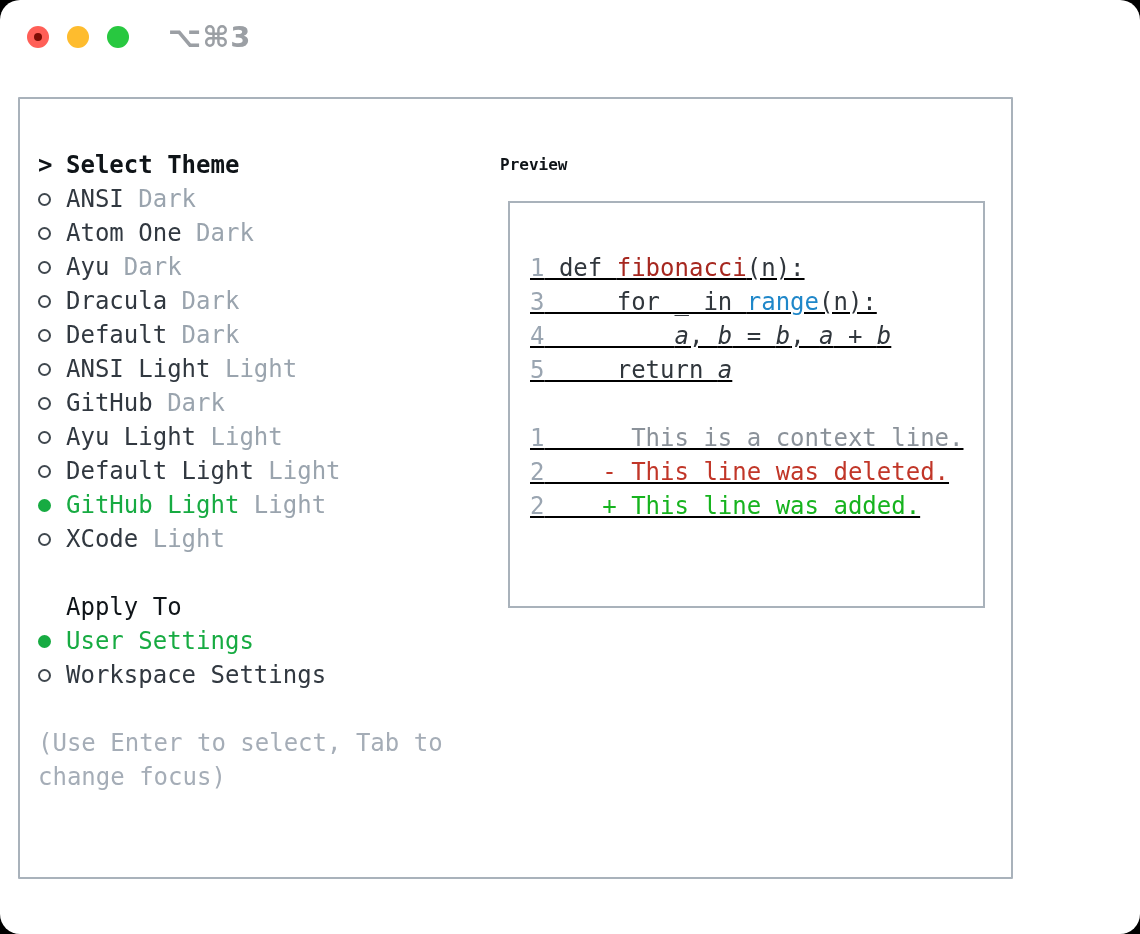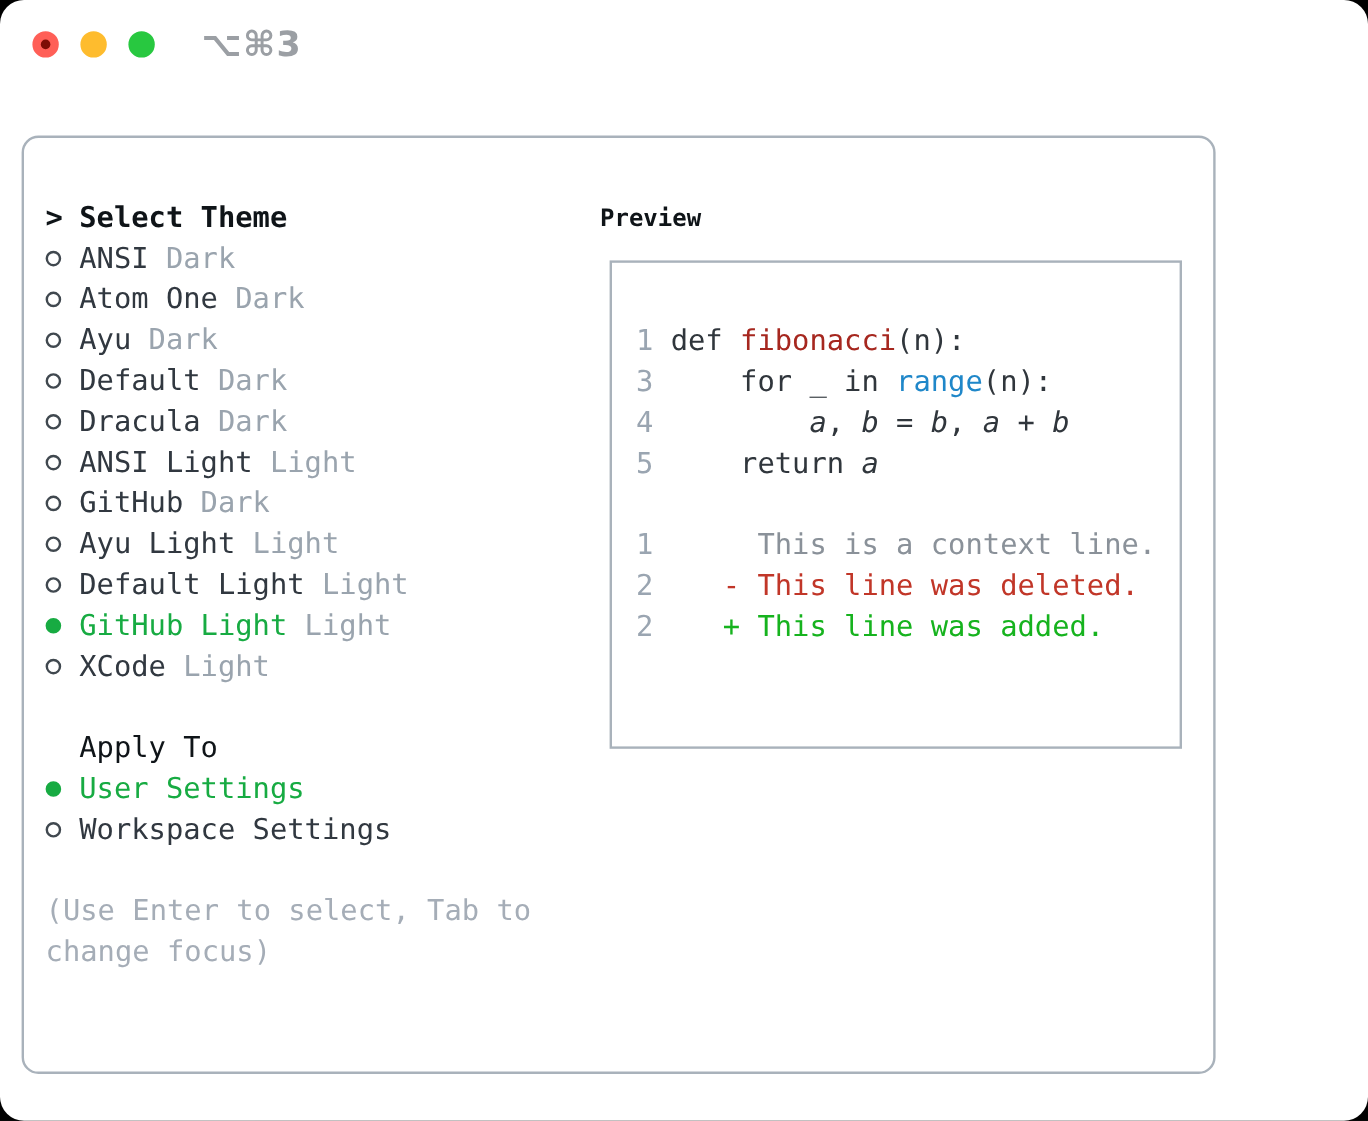--- a/index.html
+++ b/index.html
@@ -13,35 +13,35 @@
   *{margin:0;padding:0;box-sizing:border-box;}
   html,body{width:1140px;height:934px;background:var(--outside);}
   body{font-family:"DejaVu Sans Mono","Liberation Mono",monospace;}
   .window{position:absolute;inset:0;background:var(--window-bg);border-radius:20px;overflow:hidden;}
   .traffic{position:absolute;top:26px;width:22px;height:22px;border-radius:50%;}
   .traffic.red{left:27px;background:var(--tl-red);}
   .traffic.red .dot{position:absolute;left:7px;top:7px;width:8px;height:8px;border-radius:50%;background:var(--tl-red-dot);}
   .traffic.yellow{left:67px;background:var(--tl-yellow);}
   .traffic.green{left:107px;background:var(--tl-green);}
   .titlebar-label{position:absolute;left:168px;top:20px;font-family:"DejaVu Sans","Liberation Sans",sans-serif;font-size:29px;font-weight:bold;color:var(--title);letter-spacing:1px;}
-  .panel{position:absolute;left:18px;top:113px;width:995px;height:782px;border:2px solid var(--border);border-radius:14px;background:var(--window-bg);}
+  .panel{position:absolute;left:18px;top:97px;width:995px;height:782px;border:2px solid var(--border);border-radius:1px;background:var(--window-bg);}
   .left-col{position:absolute;left:18px;top:49px;font-size:24px;line-height:34px;color:var(--name);}
   .row{height:34px;white-space:pre;}
   .bullet-col{display:inline-block;width:28px;vertical-align:baseline;}
   .circle{display:inline-block;width:13px;height:13px;border:2px solid var(--ring);border-radius:50%;position:relative;top:-1px;}
   .circle.selected{background:var(--green);border-color:var(--green);}
   .prefix{color:var(--header);font-weight:bold;}
   .section-header{color:var(--header);font-weight:bold;}
   .plain-header{color:var(--header);text-align:right;}
   .name-selected{color:var(--green);}
   .tag{color:var(--tag);margin-top:36px;}
   .spacer{height:34px;}
   .hint{color:var(--hint);height:34px;white-space:pre;}
-  .preview-label{position:absolute;left:480px;top:49px;font-size:20px;line-height:34px;font-weight:bold;color:var(--header);text-align:right;}
-  .preview-box{position:absolute;left:488px;top:102px;width:477px;height:407px;border:2px solid var(--border);background:var(--window-bg);padding:48px 0 0 20px;overflow:hidden;}
+  .preview-label{position:absolute;left:480px;top:49px;font-size:16px;line-height:34px;font-weight:bold;color:var(--header);text-align:right;}
+  .preview-box{position:absolute;left:488px;top:102px;width:477px;height:407px;border:2px solid var(--border);background:var(--window-bg);padding:48px 0 0 20px;overflow:hidden;text-decoration:underline;}
   .code-line{font-size:24px;line-height:34px;height:34px;white-space:pre;color:var(--code);}
   .t-ln{color:var(--ln);}
   .t-plain{color:var(--code);}
   .t-fn{color:var(--fn);}
   .t-num{color:var(--num);}
   .t-builtin{color:var(--builtin);}
   .t-var{color:var(--code);font-style:italic;}
   .t-ctx{color:var(--ctx);}
   .t-del{color:var(--del);}
   .t-add{color:var(--add);}
@@ -59,22 +59,22 @@
   <div class="titlebar-label">⌥⌘3</div>
 
   <div class="panel">
 
     <div class="left-col">
       <div class="row"><span class="bullet-col prefix">&gt;</span><span class="section-header">Select Theme</span></div>
       <div id="theme-list">
           <div class="row"><span class="bullet-col"><span class="circle"></span></span><span>ANSI</span> <span class="tag">Dark</span></div>
           <div class="row"><span class="bullet-col"><span class="circle"></span></span><span>Atom One</span> <span class="tag">Dark</span></div>
           <div class="row"><span class="bullet-col"><span class="circle"></span></span><span>Ayu</span> <span class="tag">Dark</span></div>
+          <div class="row"><span class="bullet-col"><span class="circle"></span></span><span>Dracula</span> <span class="tag">Dark</span></div>
           <div class="row"><span class="bullet-col"><span class="circle"></span></span><span>Default</span> <span class="tag">Dark</span></div>
-          <div class="row"><span class="bullet-col"><span class="circle"></span></span><span>Dracula</span> <span class="tag">Dark</span></div>
           <div class="row"><span class="bullet-col"><span class="circle"></span></span><span>ANSI Light</span> <span class="tag">Light</span></div>
           <div class="row"><span class="bullet-col"><span class="circle"></span></span><span>GitHub</span> <span class="tag">Dark</span></div>
           <div class="row"><span class="bullet-col"><span class="circle"></span></span><span>Ayu Light</span> <span class="tag">Light</span></div>
           <div class="row"><span class="bullet-col"><span class="circle"></span></span><span>Default Light</span> <span class="tag">Light</span></div>
           <div class="row"><span class="bullet-col"><span class="circle selected"></span></span><span class="name-selected">GitHub Light</span> <span class="tag">Light</span></div>
           <div class="row"><span class="bullet-col"><span class="circle"></span></span><span>XCode</span> <span class="tag">Light</span></div>
         </div>
       <div class="spacer"></div>
       <div class="row"><span class="bullet-col"></span><span class="plain-header">Apply To</span></div>
       <div id="apply-list">

